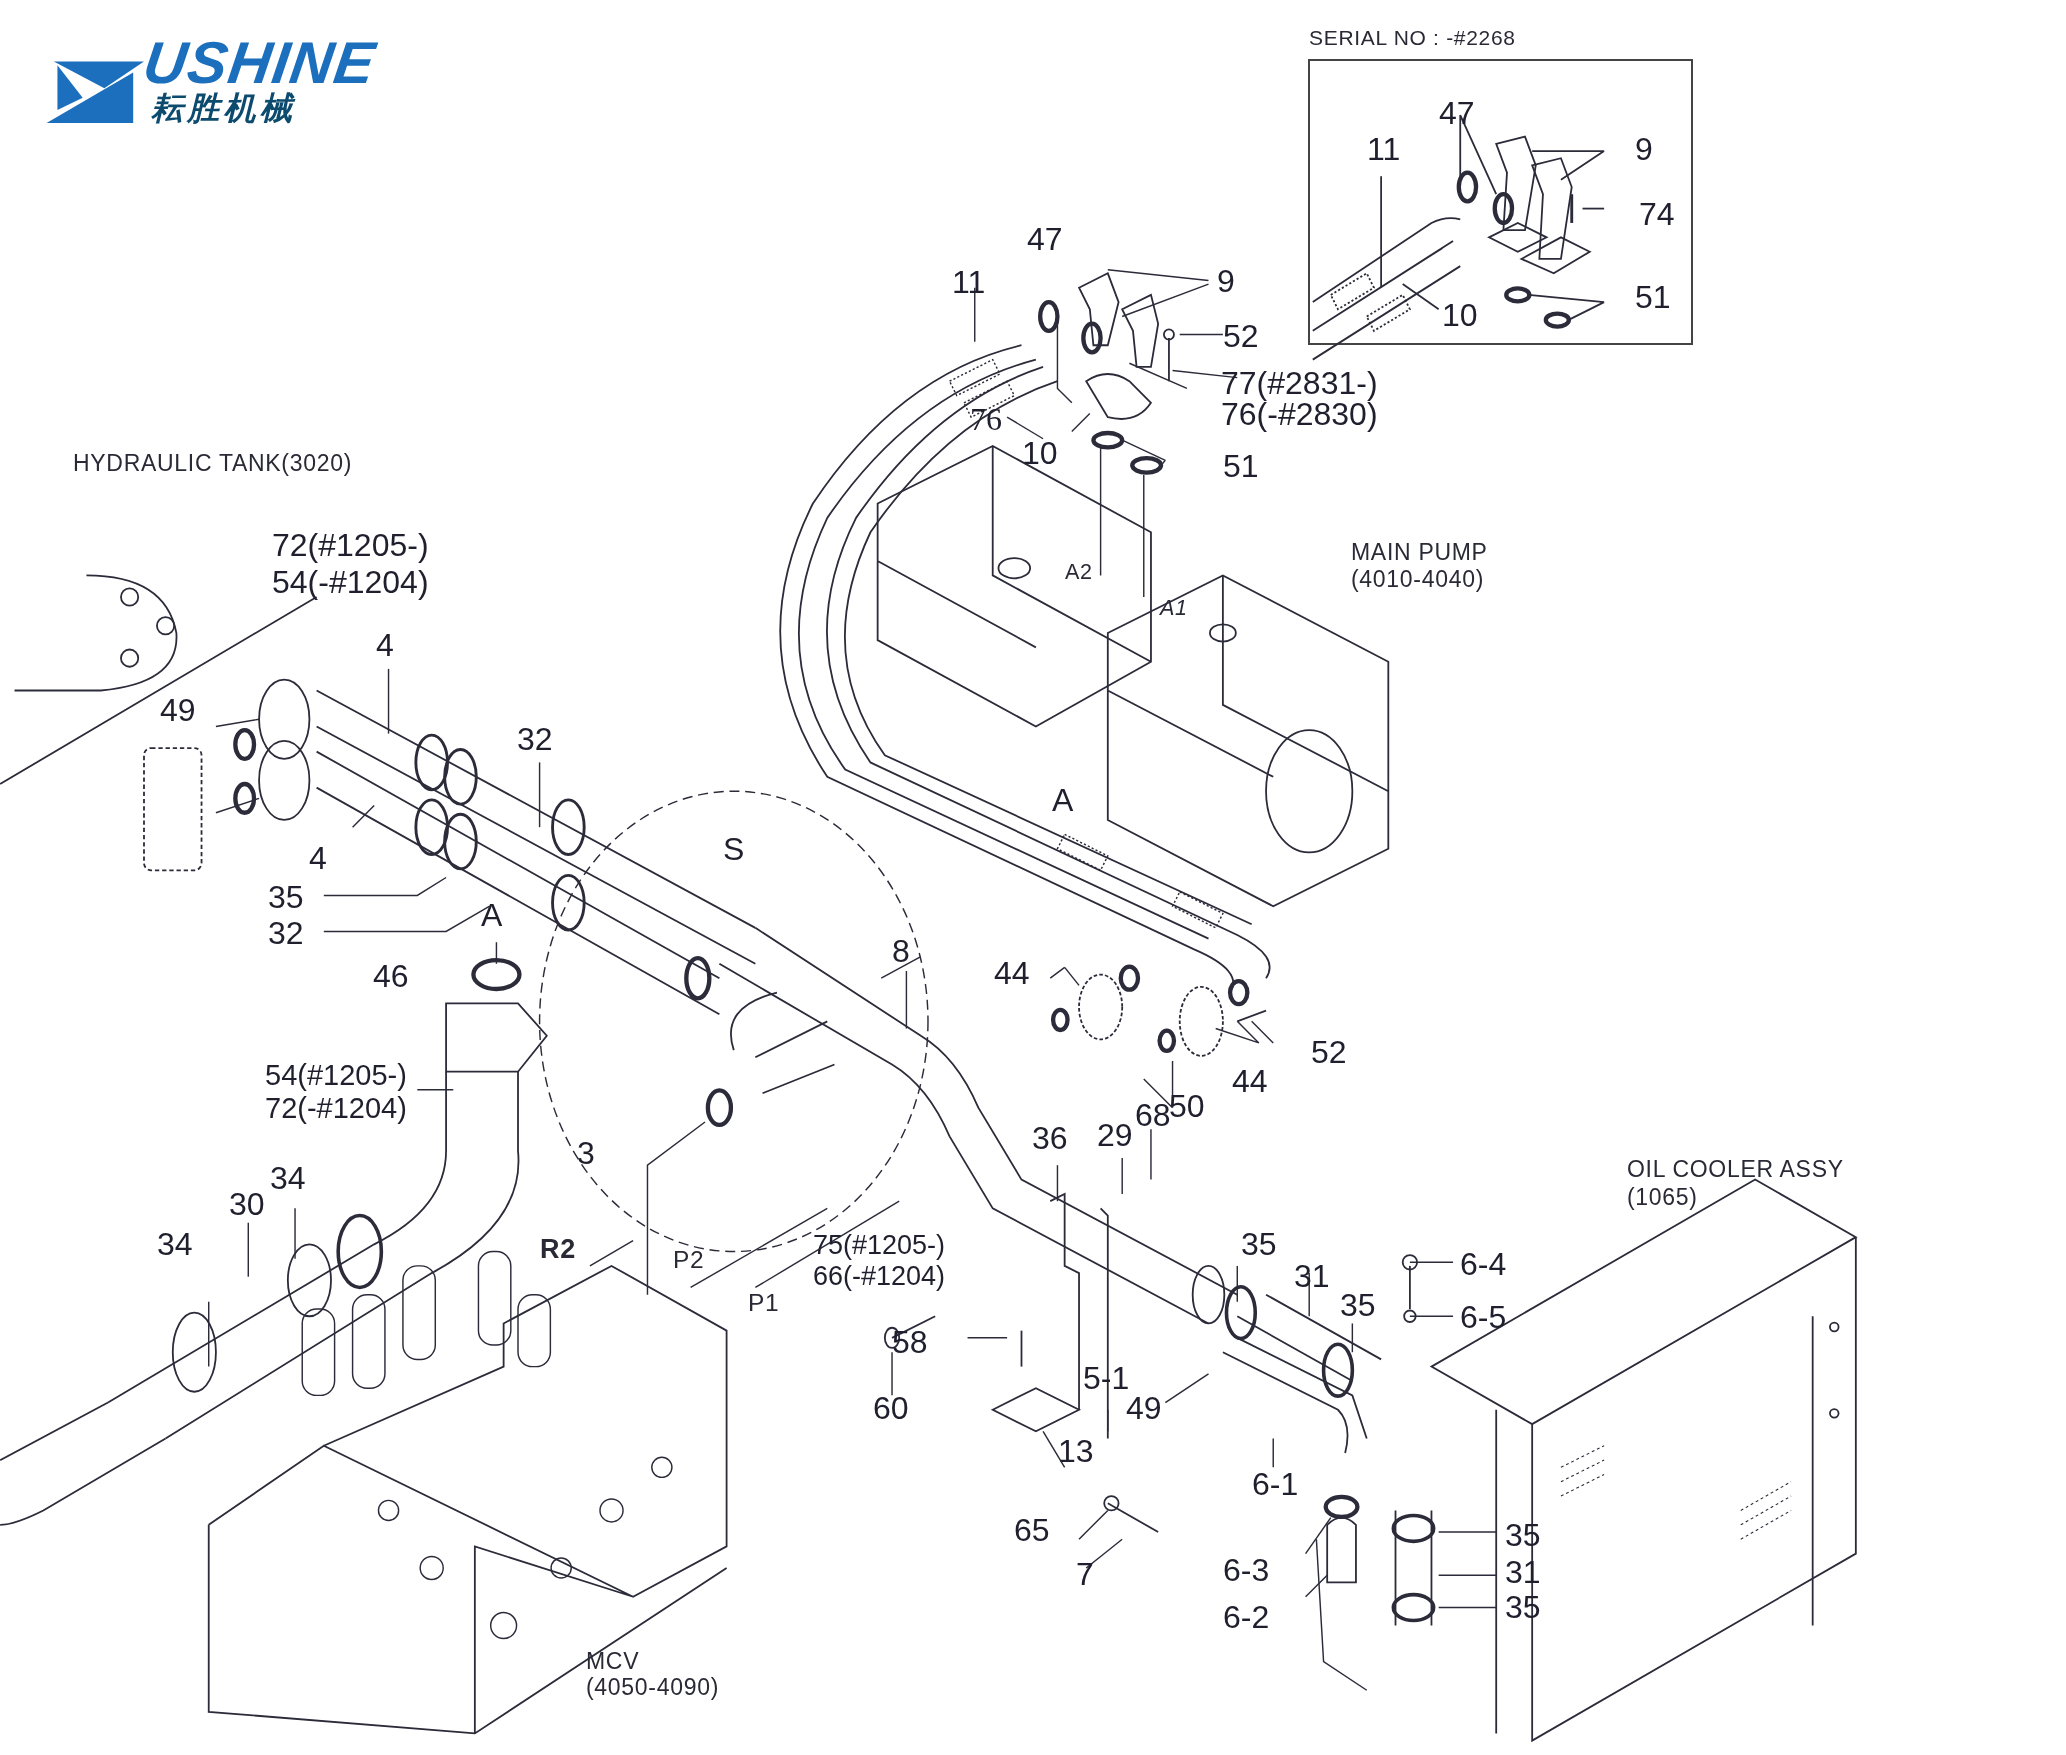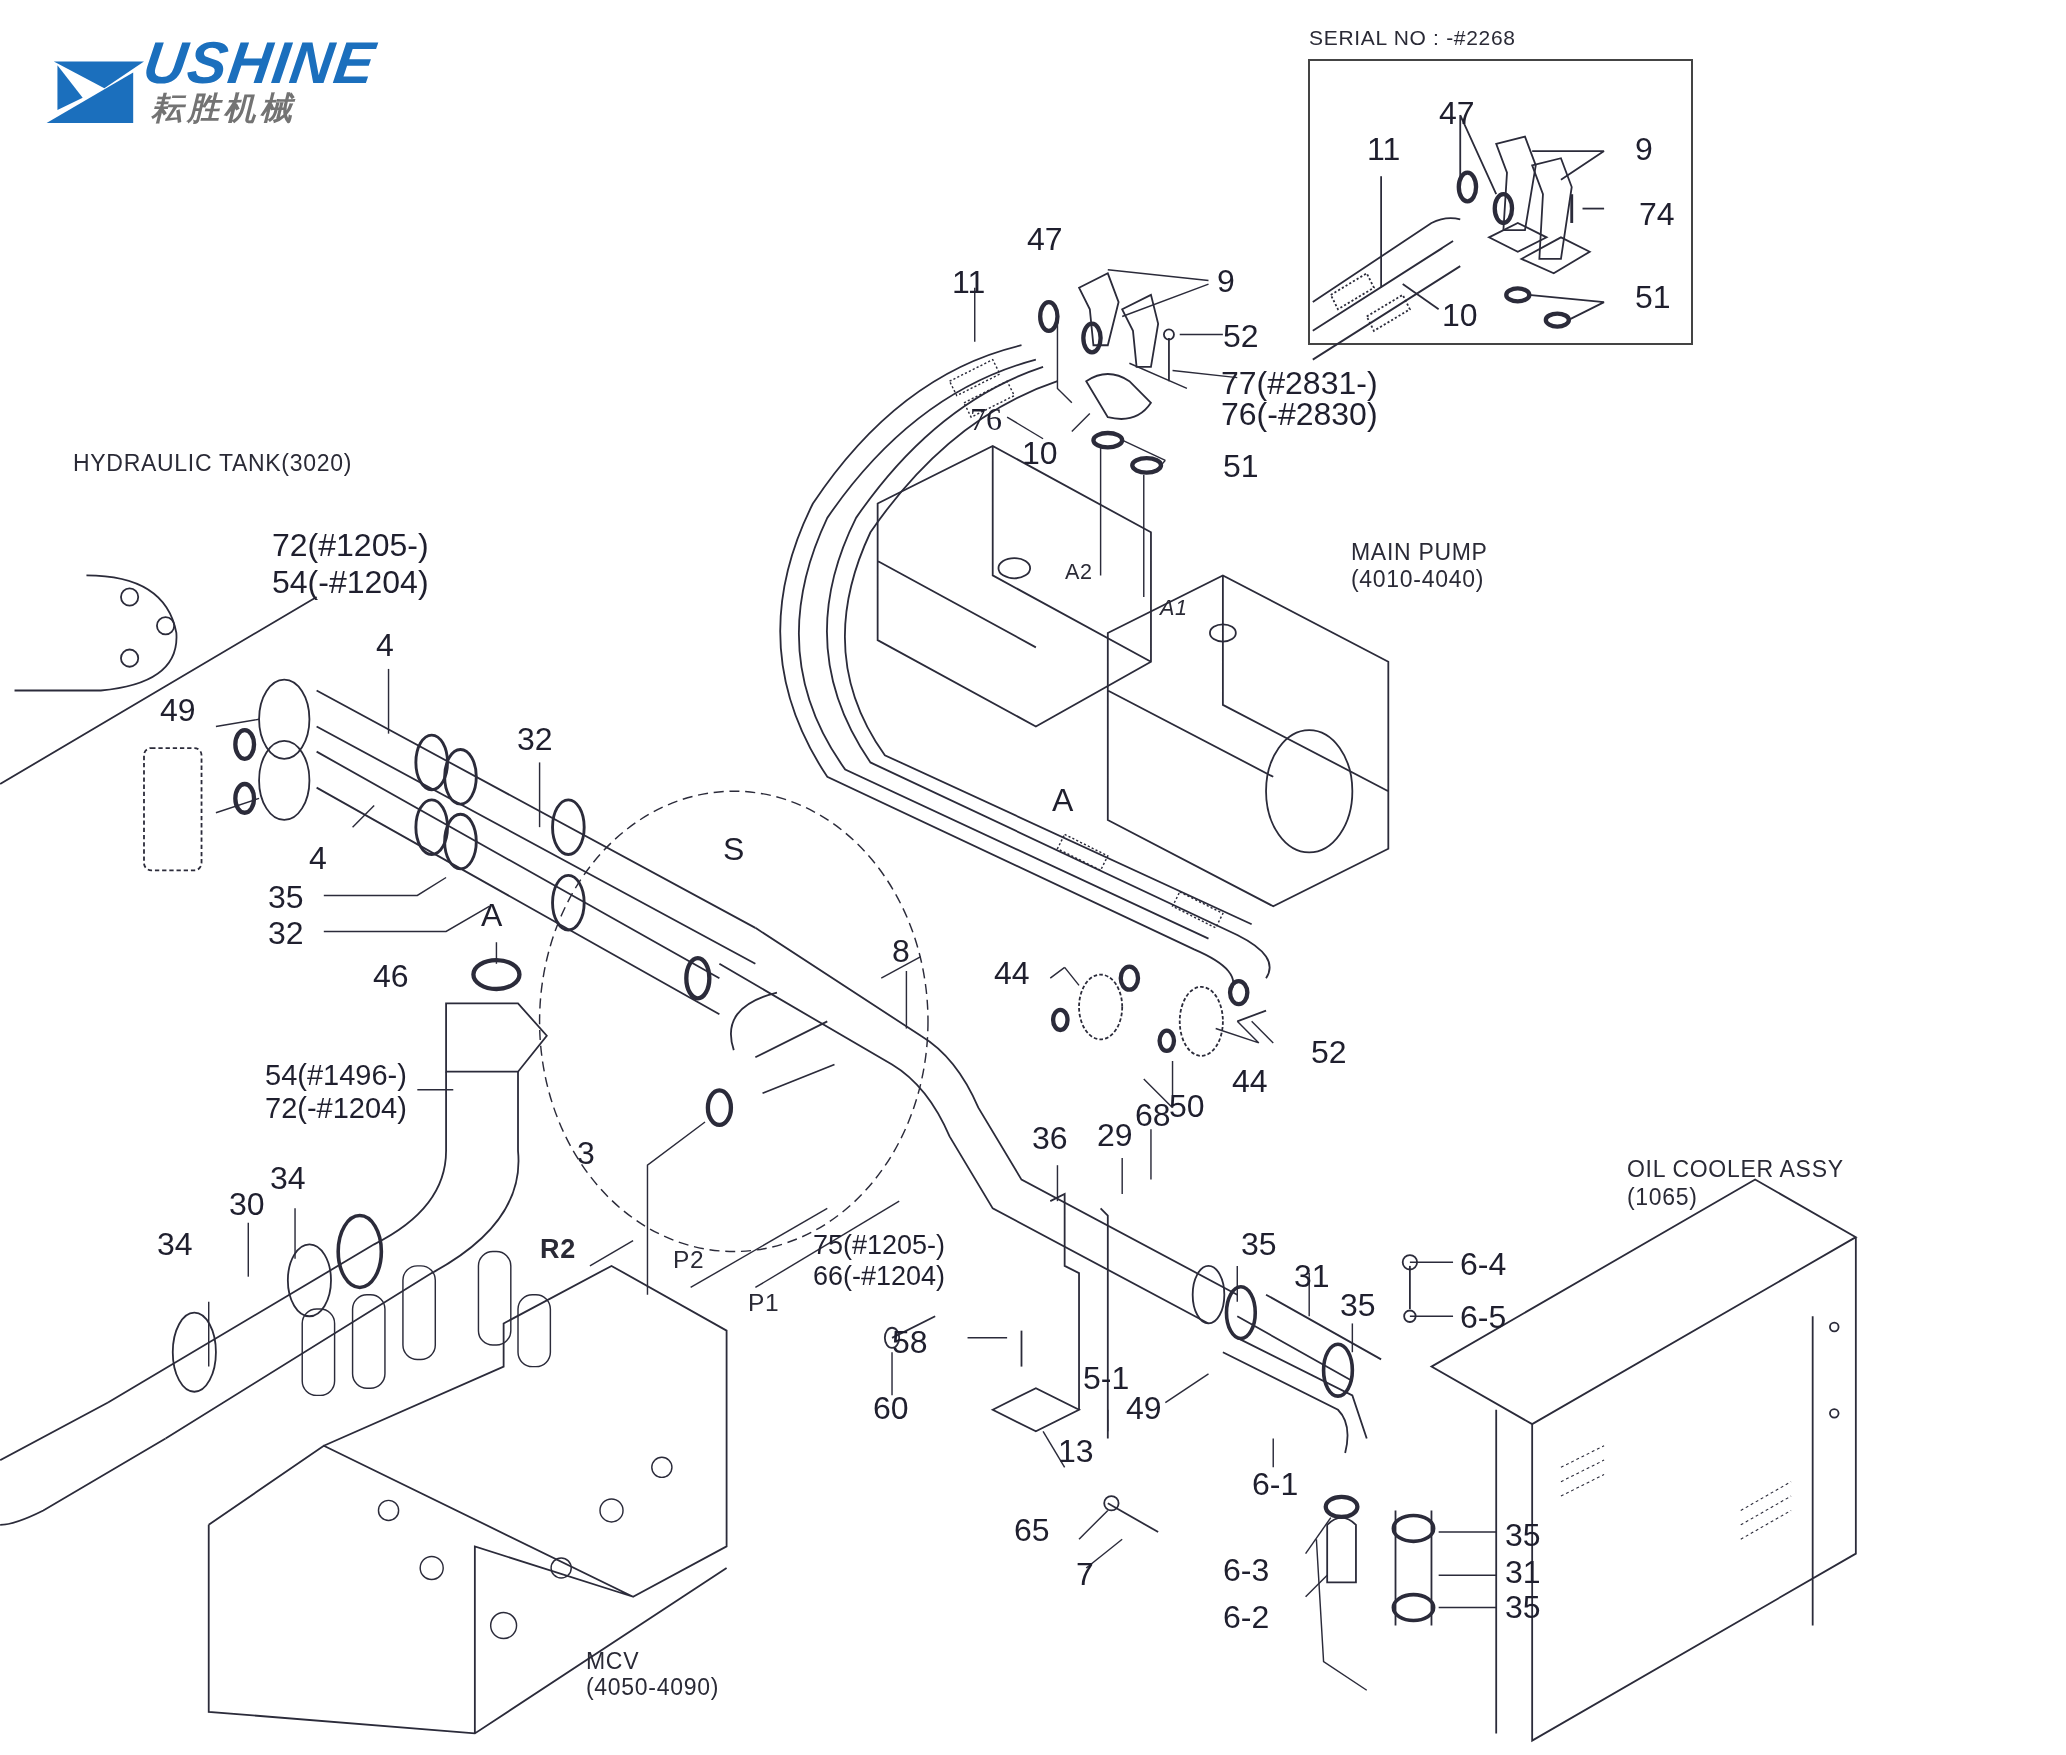--- a/index.html
+++ b/index.html
@@ -4,21 +4,21 @@
 <style>
   html,body{margin:0;padding:0;background:#ffffff;}
   body{width:2066px;height:1755px;position:relative;overflow:hidden;font-family:"Liberation Sans","DejaVu Sans",sans-serif;color:#1a1a2a;}
   #stage{position:absolute;left:0;top:0;width:2066px;height:1755px;}
   svg.draw{position:absolute;left:0;top:0;}
   .lbl{position:absolute;font-family:"Liberation Sans",sans-serif;color:#1f1f2e;white-space:nowrap;line-height:1;}
   .num{font-size:32px;}
   .cap{font-size:23px;letter-spacing:0.7px;color:#2a2a36;}
   .logo{position:absolute;left:43px;top:29px;width:317px;height:94px;}
   .logo .word{position:absolute;left:101px;top:0px;font-family:"Liberation Sans",sans-serif;font-weight:bold;font-style:italic;font-size:59px;color:#1b6fbd;letter-spacing:1.4px;transform:skewX(-8deg);}
-  .logo .cn{position:absolute;left:108px;top:58px;font-family:"DejaVu Sans",sans-serif;font-weight:bold;font-style:italic;font-size:32px;color:#737373;letter-spacing:4.3px;}
+  .logo .cn{position:absolute;left:108px;top:58px;font-family:"DejaVu Sans",sans-serif;font-weight:bold;font-style:italic;font-size:32px;color:#0c4a6e;letter-spacing:4.3px;}
   .serial-box{position:absolute;left:1308px;top:59px;width:381px;height:282px;border:2.2px solid #444;}
 </style>
 </head>
 <body>
 
 <div id="stage">
 
   <div class="logo">
     <svg width="101" height="94" viewBox="0 0 140 130" style="position:absolute;left:0;top:0">
       <polygon points="20,50 55,95 20,112" fill="#1b6fbd"></polygon>
@@ -260,21 +260,21 @@
   <div class="lbl num" style="left:160px;top:694px;">49</div>
   <div class="lbl num" style="left:517px;top:723px;">32</div>
   <div class="lbl num" style="left:309px;top:842px;">4</div>
   <div class="lbl num" style="left:268px;top:881px;">35</div>
   <div class="lbl num" style="left:268px;top:917px;">32</div>
   <div class="lbl num" style="left:481px;top:899px;">A</div>
   <div class="lbl num" style="left:373px;top:960px;">46</div>
   <div class="lbl num" style="left:723px;top:833px;">S</div>
   <div class="lbl num" style="left:892px;top:935px;">8</div>
 
-  <div class="lbl num" style="left:265px;top:1061px;font-size:29px;">54(#1496-)</div>
+  <div class="lbl num" style="left:265px;top:1061px;font-size:29px;">54(#1205-)</div>
   <div class="lbl num" style="left:265px;top:1094px;font-size:29px;">72(-#1204)</div>
   <div class="lbl num" style="left:577px;top:1137px;">3</div>
   <div class="lbl num" style="left:270px;top:1162px;">34</div>
   <div class="lbl num" style="left:229px;top:1188px;">30</div>
   <div class="lbl num" style="left:157px;top:1228px;">34</div>
   <div class="lbl cap" style="left:540px;top:1236px;font-size:27px;font-weight:bold;">R2</div>
   <div class="lbl cap" style="left:673px;top:1248px;font-size:24.5px;">P2</div>
   <div class="lbl cap" style="left:748px;top:1291px;font-size:24.5px;">P1</div>
 
   <div class="lbl num" style="left:994px;top:957px;">44</div>

